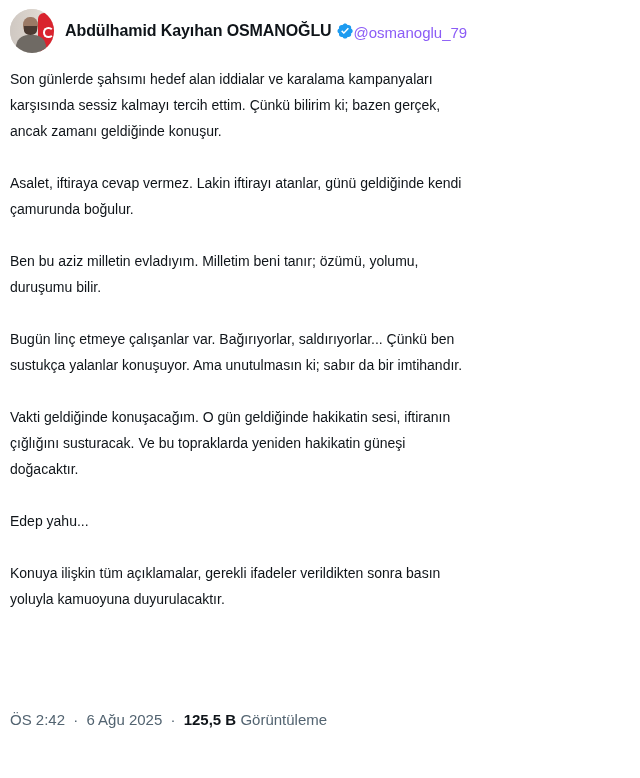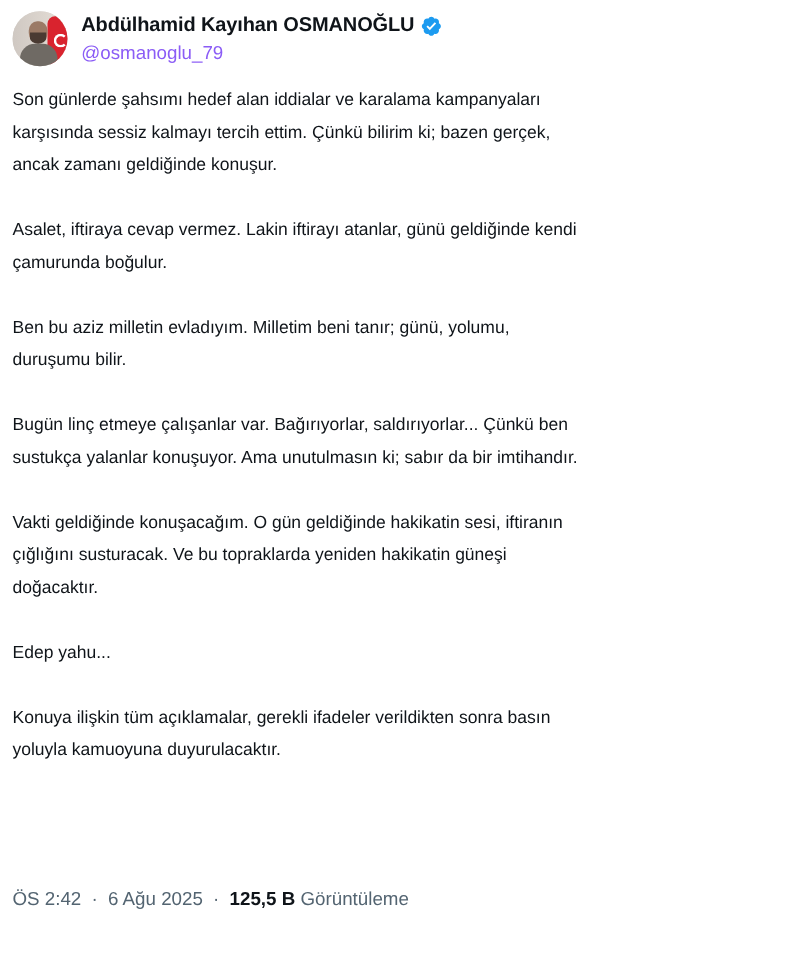--- a/index.html
+++ b/index.html
@@ -76,21 +76,21 @@
     .avatar .beard {
       position: absolute;
       left: 14px; top: 17px;
       width: 13px; height: 9px;
       background: #4a3a32;
       border-radius: 0 0 50% 50%;
     }
     .names {
       margin-left: 11px;
       display: flex;
-      flex-direction: column;
+      flex-direction: row;
       justify-content: center;
     }
     .name-row {
       display: flex;
       align-items: center;
       height: 20px;
     }
     .display-name {
       font-weight: 700;
       font-size: 16px;
@@ -165,21 +165,21 @@
       <div class="handle">@osmanoglu_79</div>
     </div>
   </div>
 
   <div class="text">
     <p class="para">Son günlerde şahsımı hedef alan iddialar ve karalama kampanyaları
 karşısında sessiz kalmayı tercih ettim. Çünkü bilirim ki; bazen gerçek,
 ancak zamanı geldiğinde konuşur.</p>
     <p class="para">Asalet, iftiraya cevap vermez. Lakin iftirayı atanlar, günü geldiğinde kendi
 çamurunda boğulur.</p>
-    <p class="para">Ben bu aziz milletin evladıyım. Milletim beni tanır; günü, yolumu,
+    <p class="para">Ben bu aziz milletin evladıyım. Milletim beni tanır; özümü, yolumu,
 duruşumu bilir.</p>
     <p class="para">Bugün linç etmeye çalışanlar var. Bağırıyorlar, saldırıyorlar... Çünkü ben
 sustukça yalanlar konuşuyor. Ama unutulmasın ki; sabır da bir imtihandır.</p>
     <p class="para">Vakti geldiğinde konuşacağım. O gün geldiğinde hakikatin sesi, iftiranın
 çığlığını susturacak. Ve bu topraklarda yeniden hakikatin güneşi
 doğacaktır.</p>
     <p class="para">Edep yahu...</p>
     <p class="para">Konuya ilişkin tüm açıklamalar, gerekli ifadeler verildikten sonra basın
 yoluyla kamuoyuna duyurulacaktır.</p>
   </div>

